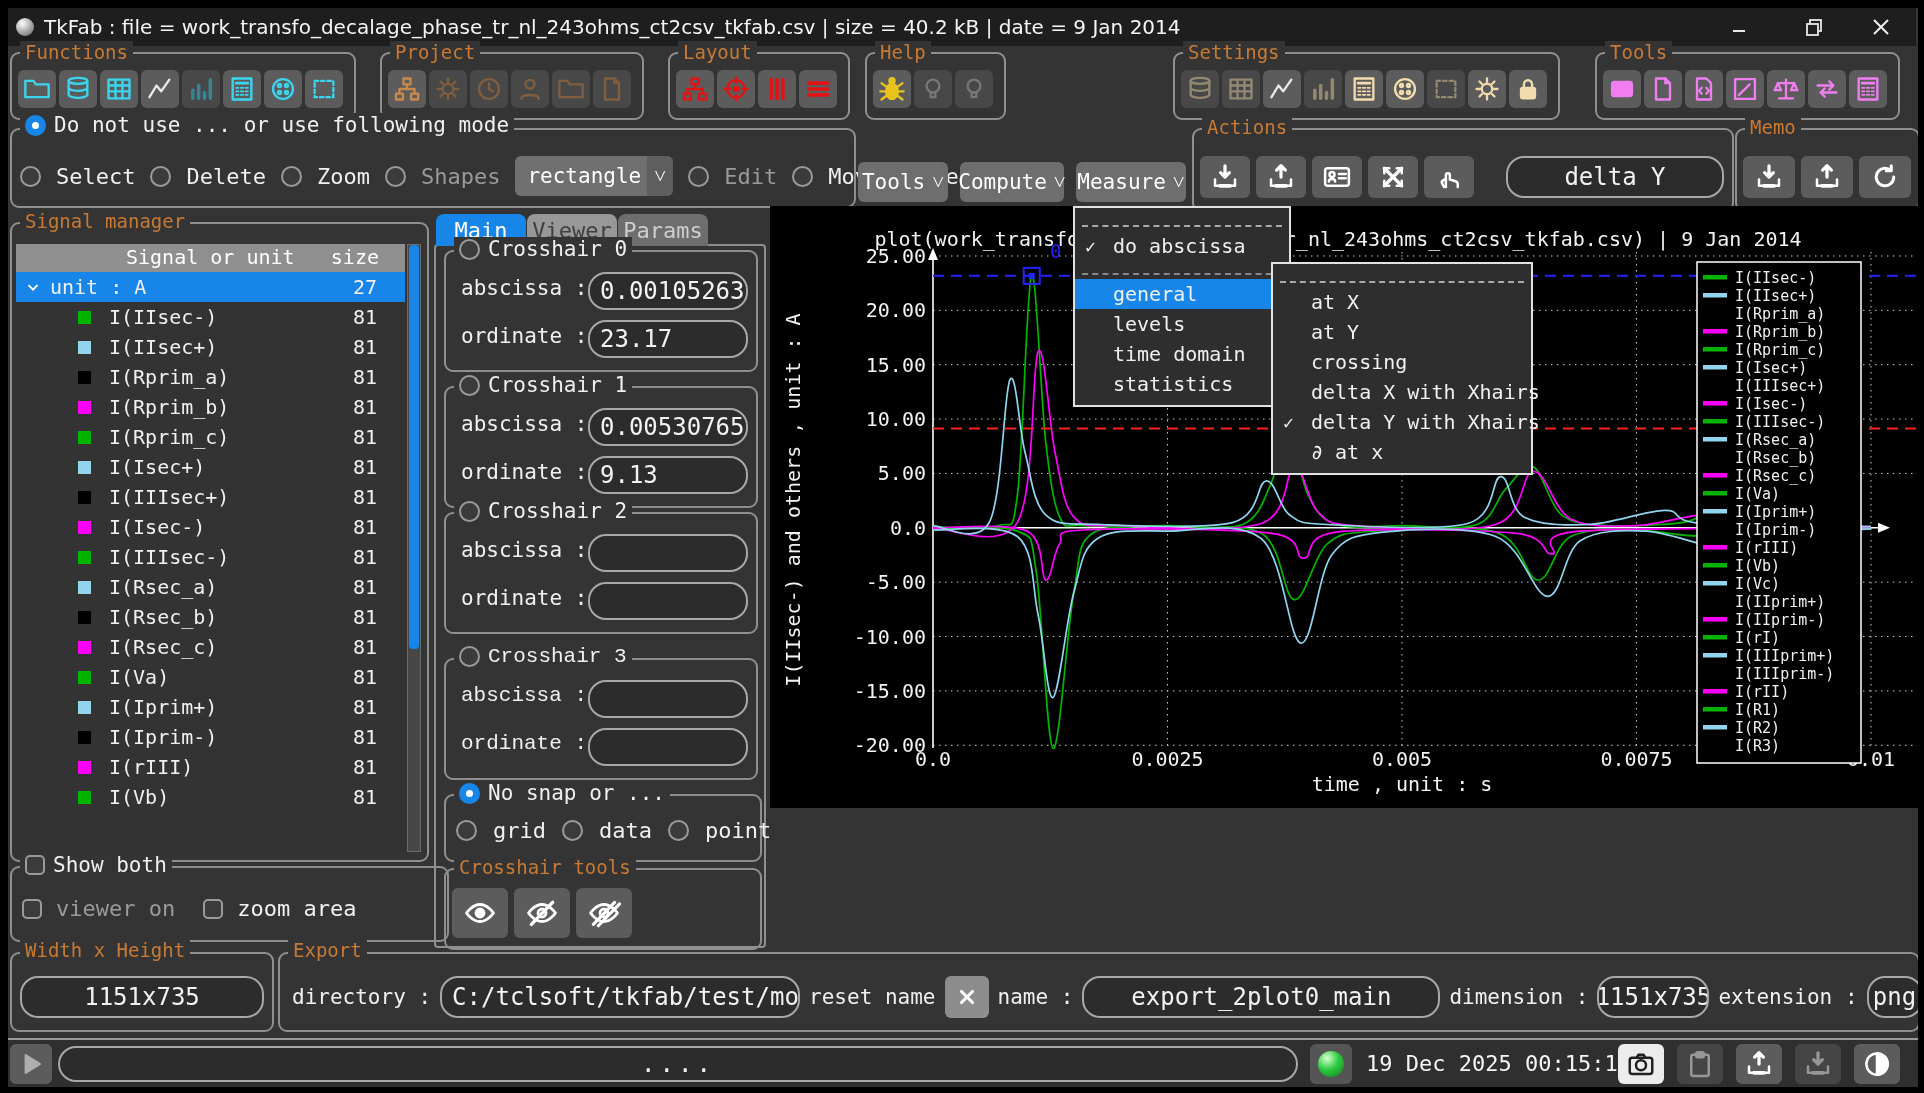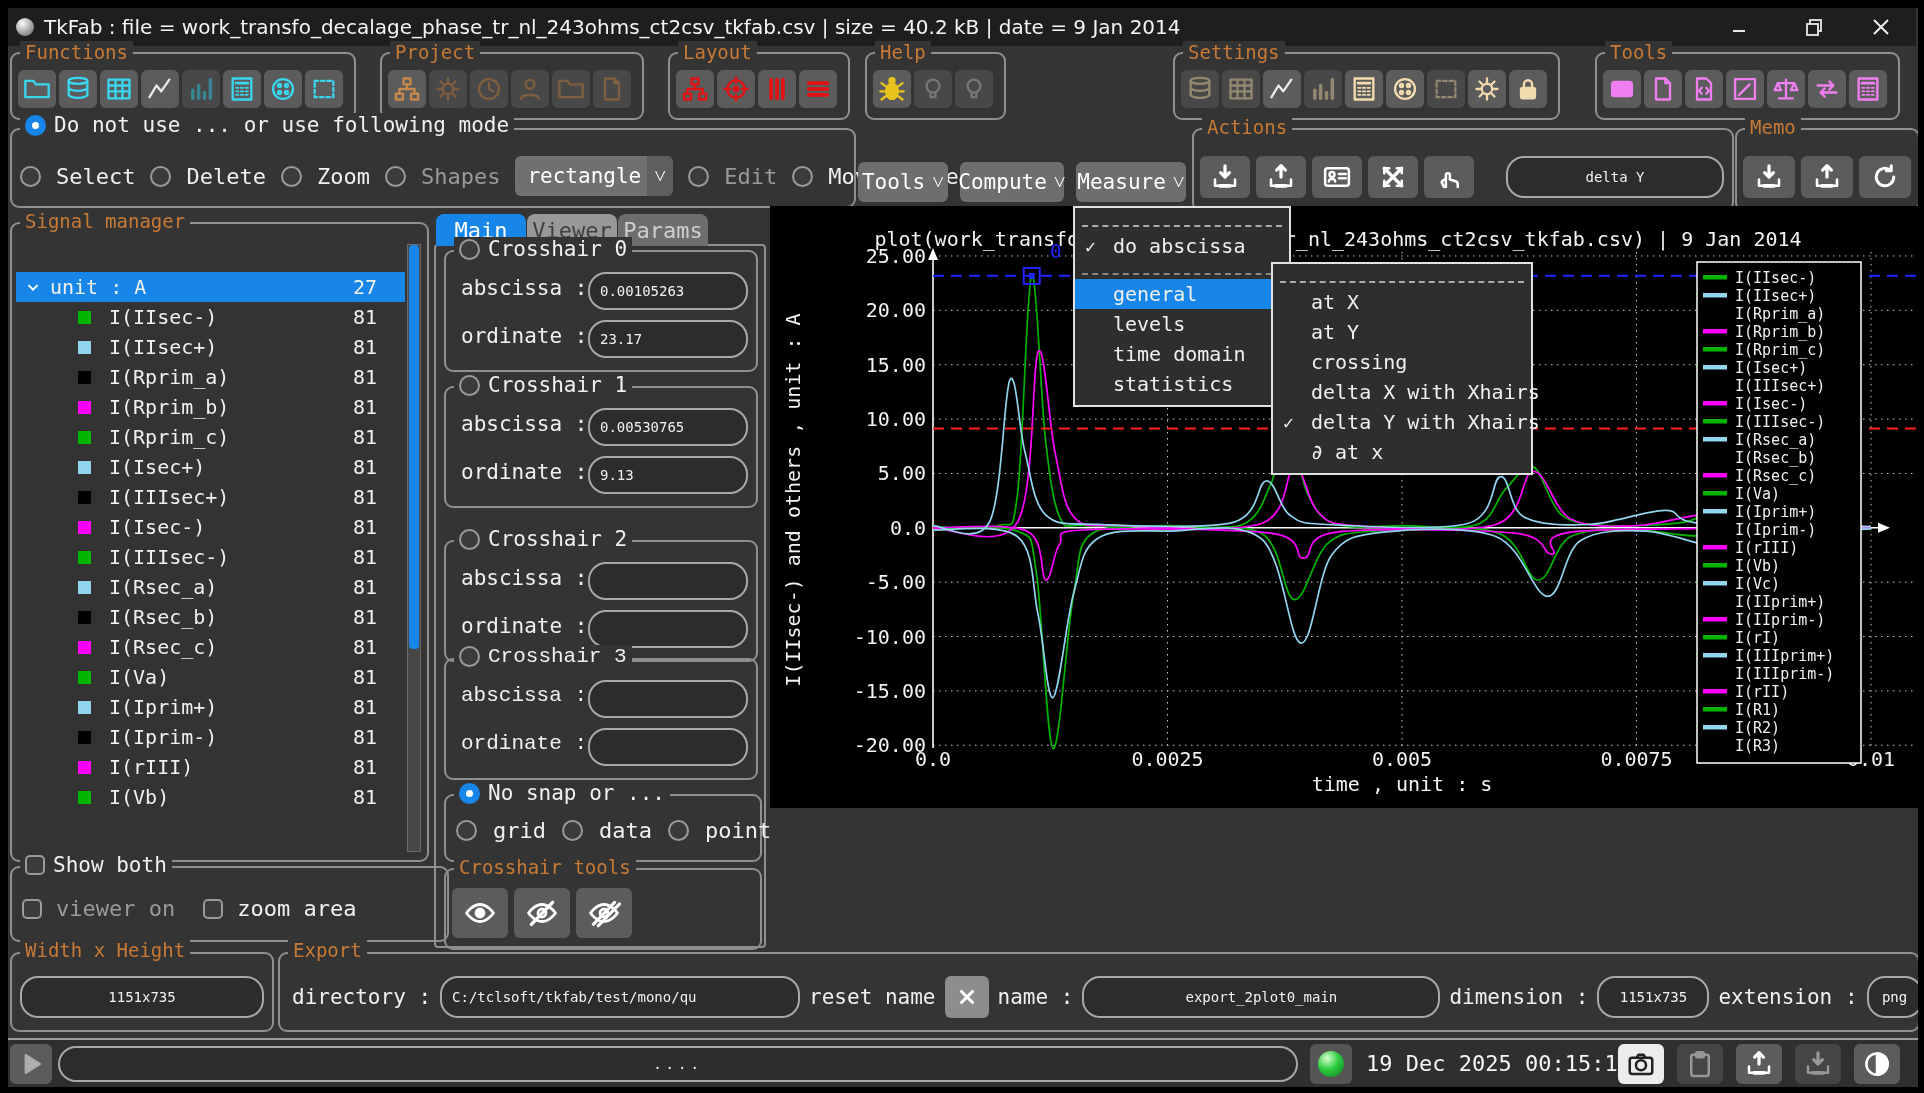--- a/index.html
+++ b/index.html
@@ -25,21 +25,21 @@
   
   .radio{width:21px;height:21px;border-radius:50%;border:2px solid #9a9a9a;background:#3b3b3b;
          box-sizing:border-box;flex:none;position:relative;}
   .radio.on{background:#1786e8;border-color:#1786e8;}
   .radio.on::after{content:"";position:absolute;left:5px;top:5px;width:7px;height:7px;border-radius:50%;background:#fff;}
   .check{width:20px;height:20px;border:2px solid #9a9a9a;border-radius:5px;background:#3b3b3b;box-sizing:border-box;flex:none;}
   .rlbl{font-size:22px;color:#f0f0f0;white-space:nowrap;}
   .rdis{color:#9a9a9a;}
   
   .entry{background:#2c2c2c;border:2px solid #a8a8a8;border-radius:18px;color:#f2f2f2;
-         display:flex;align-items:center;padding:0 10px;font-size:14px;white-space:nowrap;overflow:hidden;box-sizing:border-box;}
+         display:flex;align-items:center;padding:0 10px;font-size:24px;white-space:nowrap;overflow:hidden;box-sizing:border-box;}
   .mbtn{position:absolute;top:162px;height:40px;background:#6e6e6e;border-radius:6px;color:#fff;
         display:flex;align-items:center;justify-content:center;gap:7px;font-size:21px;}
   .combo{display:flex;align-items:center;background:#707070;border-radius:6px;height:40px;color:#fff;font-size:21px;}
   .combo .cv{padding:0 6px 0 12px;}
   .combo .ca{width:26px;height:100%;background:#5e5e5e;border-radius:0 6px 6px 0;display:flex;align-items:center;justify-content:center;}
   
   .tab{position:absolute;top:214px;height:32px;display:flex;align-items:center;justify-content:center;
        font-size:22px;border-radius:8px 8px 0 0;}
   
   #siglist{position:absolute;left:16px;top:244px;width:389px;height:608px;background:#333;}
@@ -473,20 +473,24 @@
         </div>
       </div>
   </div>
 
   <div class="gframe" style="left:10px;top:222px;width:415px;height:636px">
     <div class="chip" style="top:-14px">
         <span>Signal manager</span>
       </div>
   </div>
   <div id="siglist">
+    <div class="shead">
+      <span style="position:absolute;left:110px;top:1px">Signal or unit</span>
+      <span style="position:absolute;right:26px;top:1px">size</span>
+    </div>
     <div class="srow" style="top:28px;background:#1786e8">
       <span style="margin-left:8px;display:flex">
           <svg width="18" height="18" viewBox="0 0 24 24" fill="none" stroke="#fff" stroke-width="2.6">
             <path d="M6 9.5l6 6 6-6"></path>
           </svg>
         </span>
       <span style="margin-left:8px">unit : A</span>
       <span class="ssz">27</span>
     </div>
     <div id="sigrows">
@@ -601,21 +605,21 @@
       <div class="chf" style="top: 386px; height: 122px;">
         <div class="chip" style="top:-15px">
           <span class="radio"></span>
           <span class="w">Crosshair 1</span>
         </div>
         <div class="chrow" style="top:24px">abscissa :</div>
         <div class="entry chent" style="top:20px">0.00530765</div>
         <div class="chrow" style="top:72px">ordinate :</div>
         <div class="entry chent" style="top:68px">9.13</div>
       </div>
-      <div class="chf" style="top: 540px; height: 122px; padding-left: 48px;">
+      <div class="chf" style="top: 512px; height: 122px; padding-left: 48px;">
         <div class="chip" style="top:-15px">
           <span class="radio"></span>
           <span class="w">Crosshair 2</span>
         </div>
         <div class="chrow" style="top:24px">abscissa :</div>
         <div class="entry chent" style="top:20px"></div>
         <div class="chrow" style="top:72px">ordinate :</div>
         <div class="entry chent" style="top:68px"></div>
       </div>
       <div class="chf" style="top: 658px; height: 122px; font-family: Liberation Mono, monospace;">

